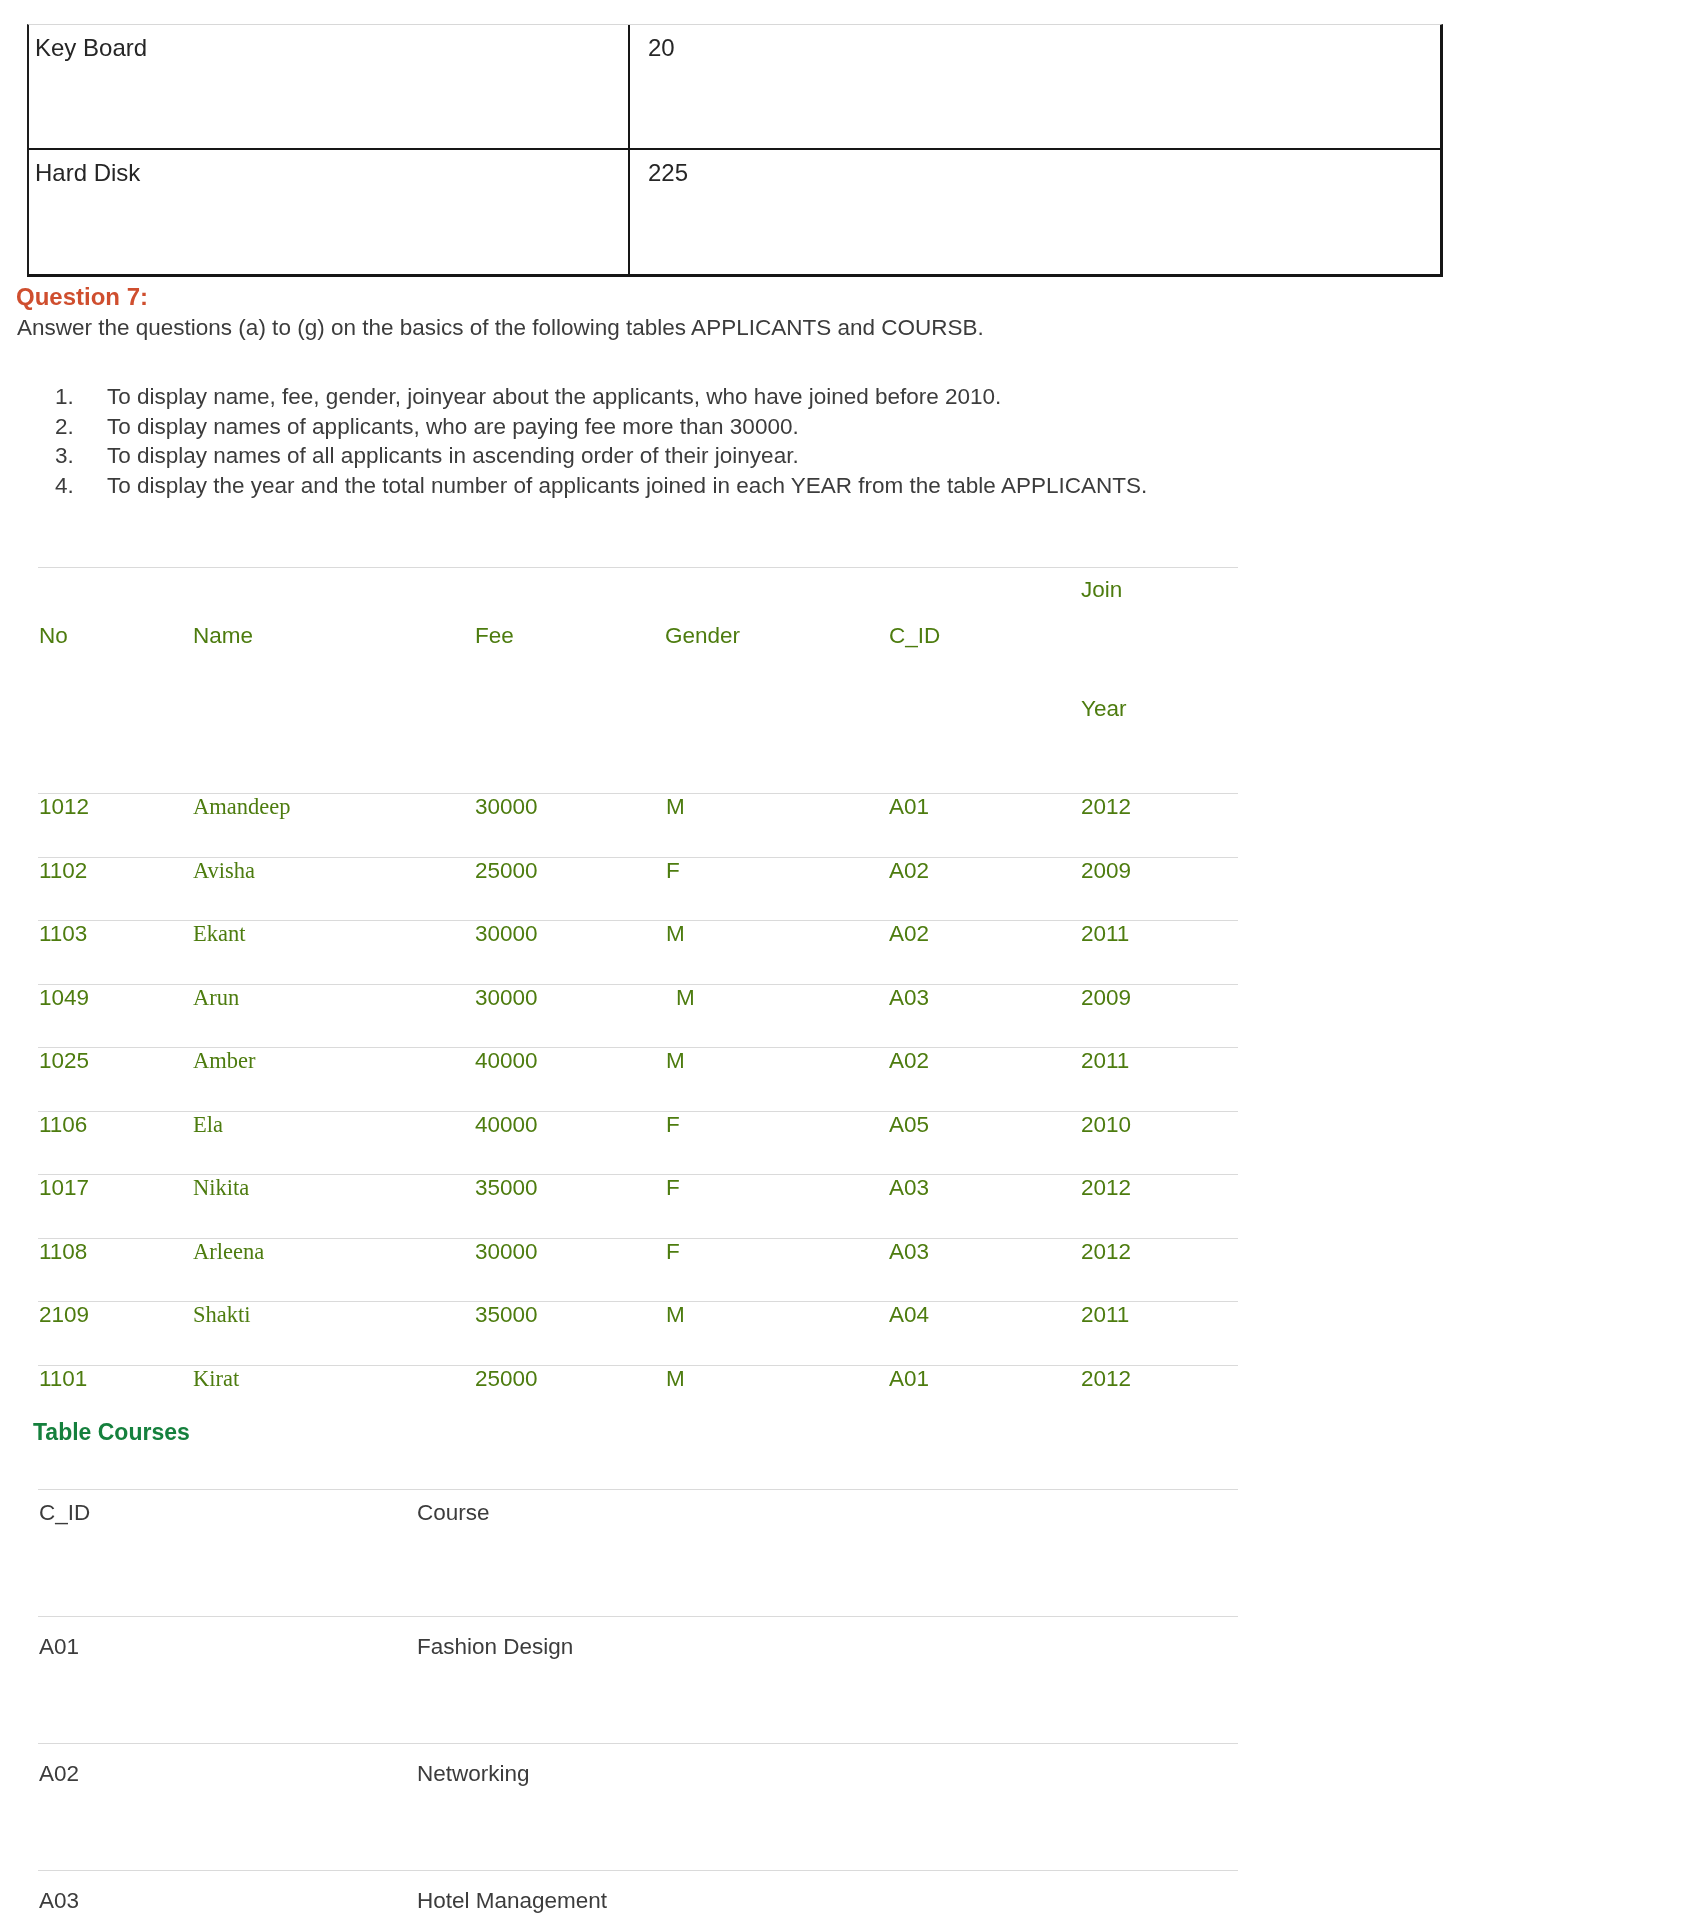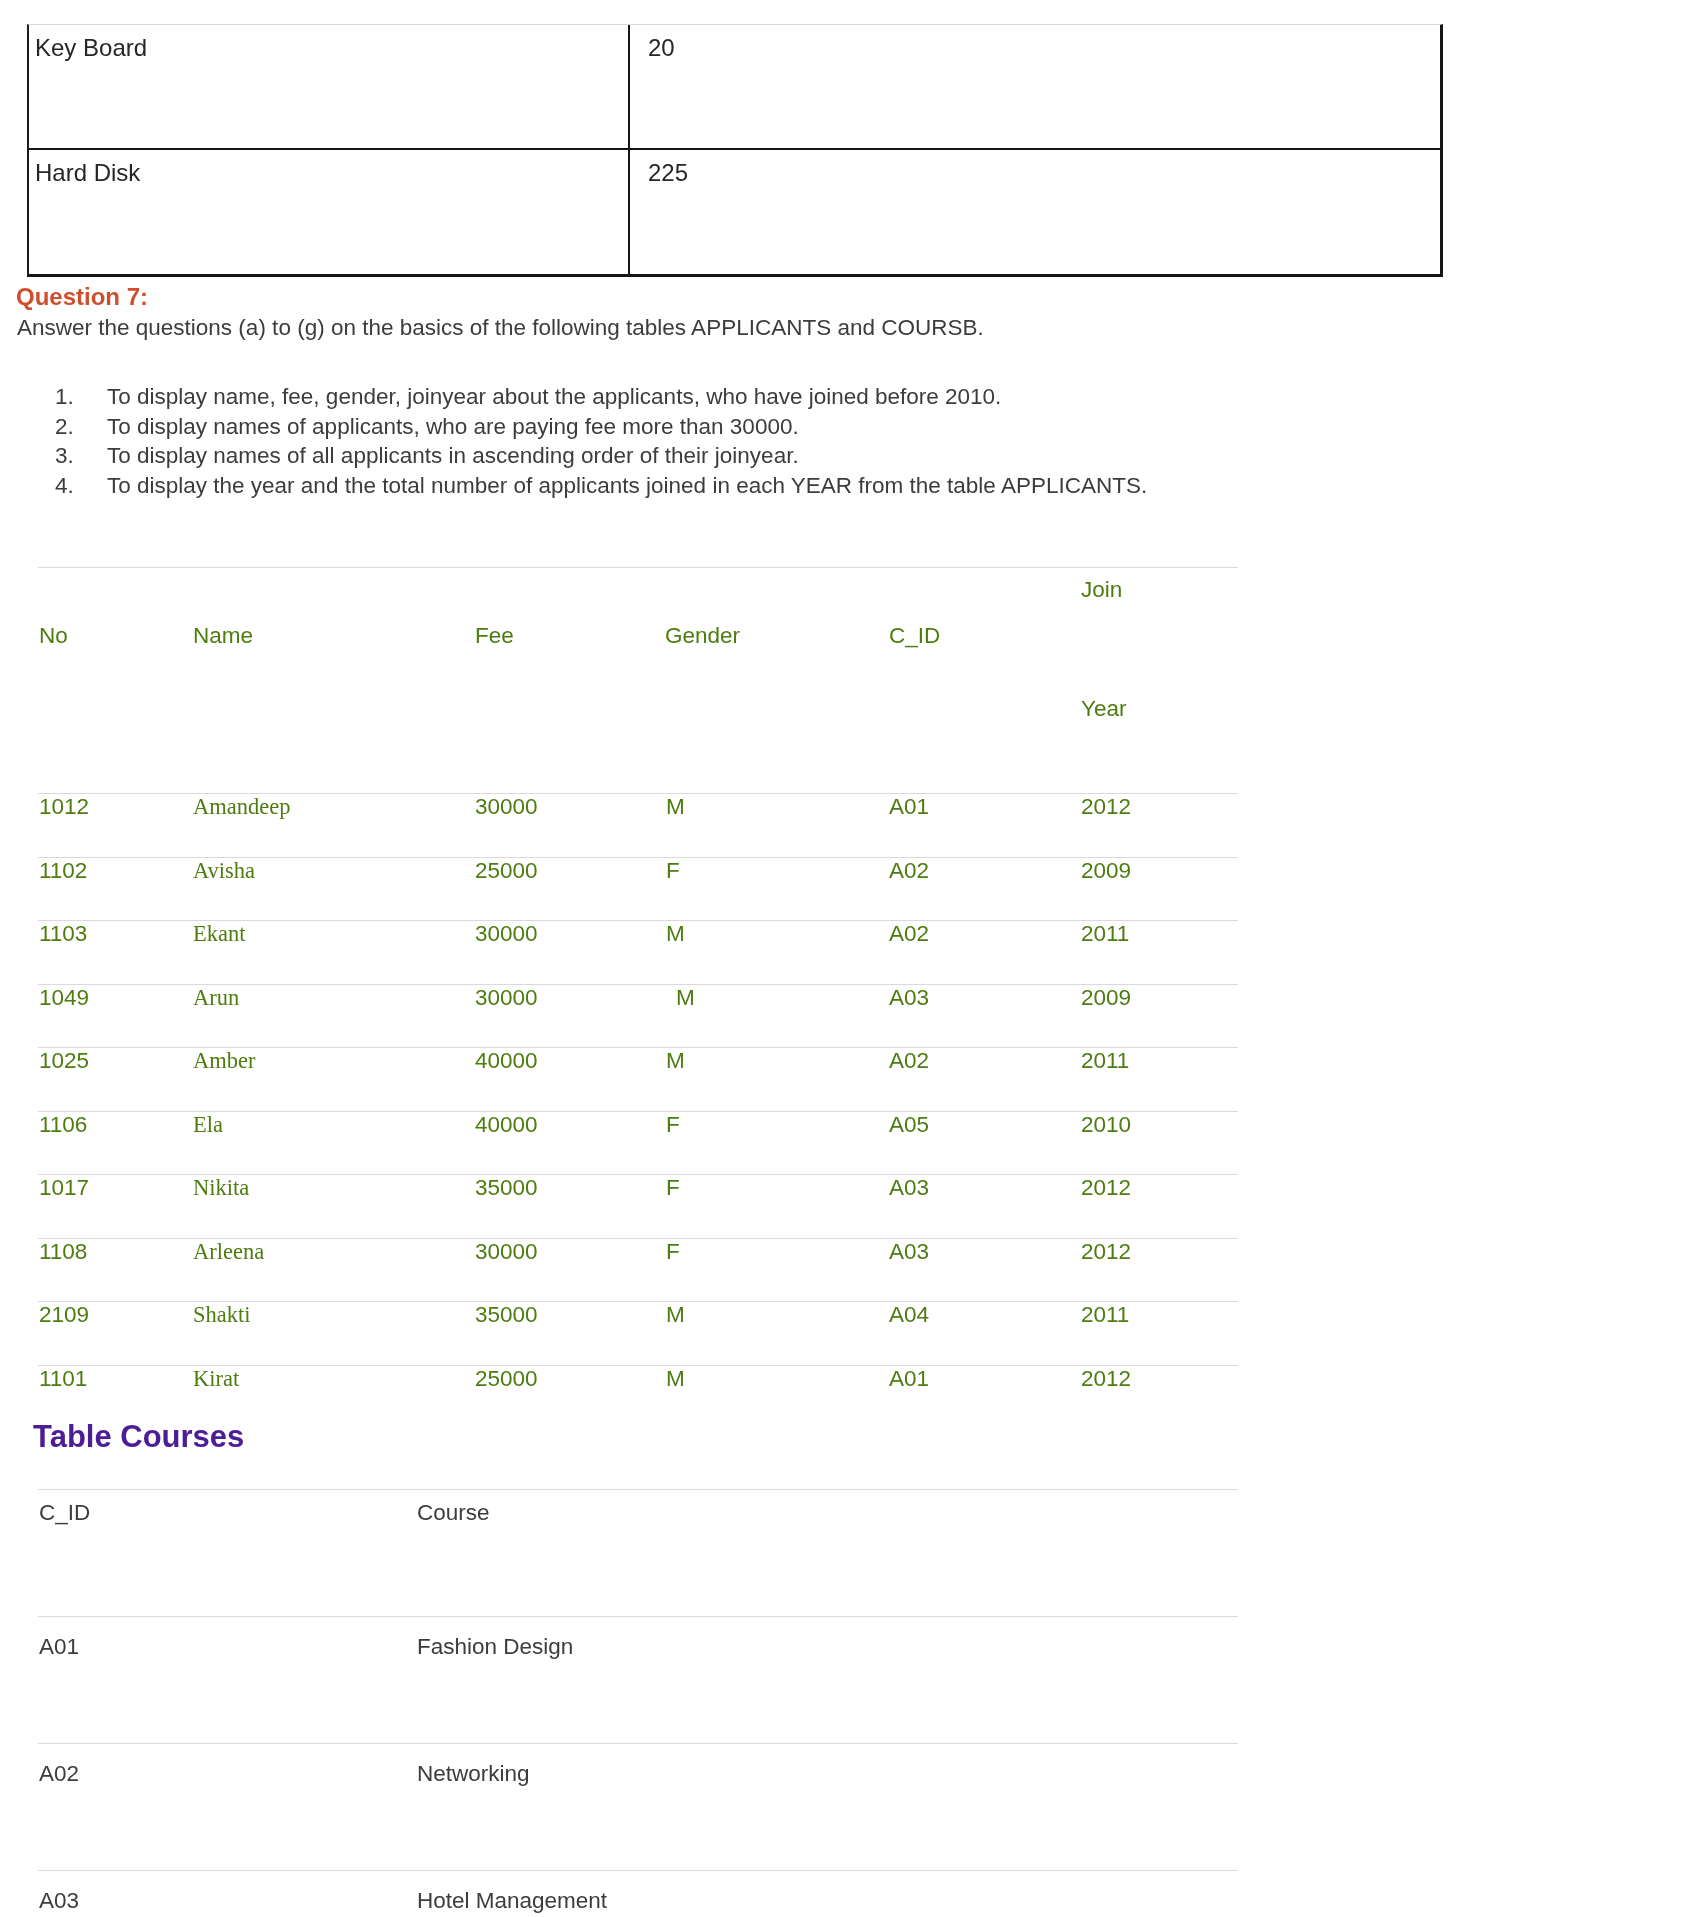--- a/index.html
+++ b/index.html
@@ -80,23 +80,23 @@
   .c-fee    { left: 437px; }
   .c-gender { left: 628px; }
   .c-gender.indent { left: 638px; }
   .c-cid    { left: 851px; }
   .c-year   { left: 1043px; }
 
   
   .courses-title {
     position: absolute;
     left: 33px; top: 1419px;
-    font-size: 31px;
+    font-size: 23px;
     font-weight: bold;
-    color: #4c1d95;
+    color: #15803d;
   }
   .courses-table {
     position: absolute;
     left: 38px; top: 1489px;
     width: 1200px;
     font-size: 22.5px;
     color: #3c3c3c;
   }
   .course-header { position: relative; height: 127px; border-top: 1px solid #dadada; }
   .course-header span { position: absolute; top: 10px; }

